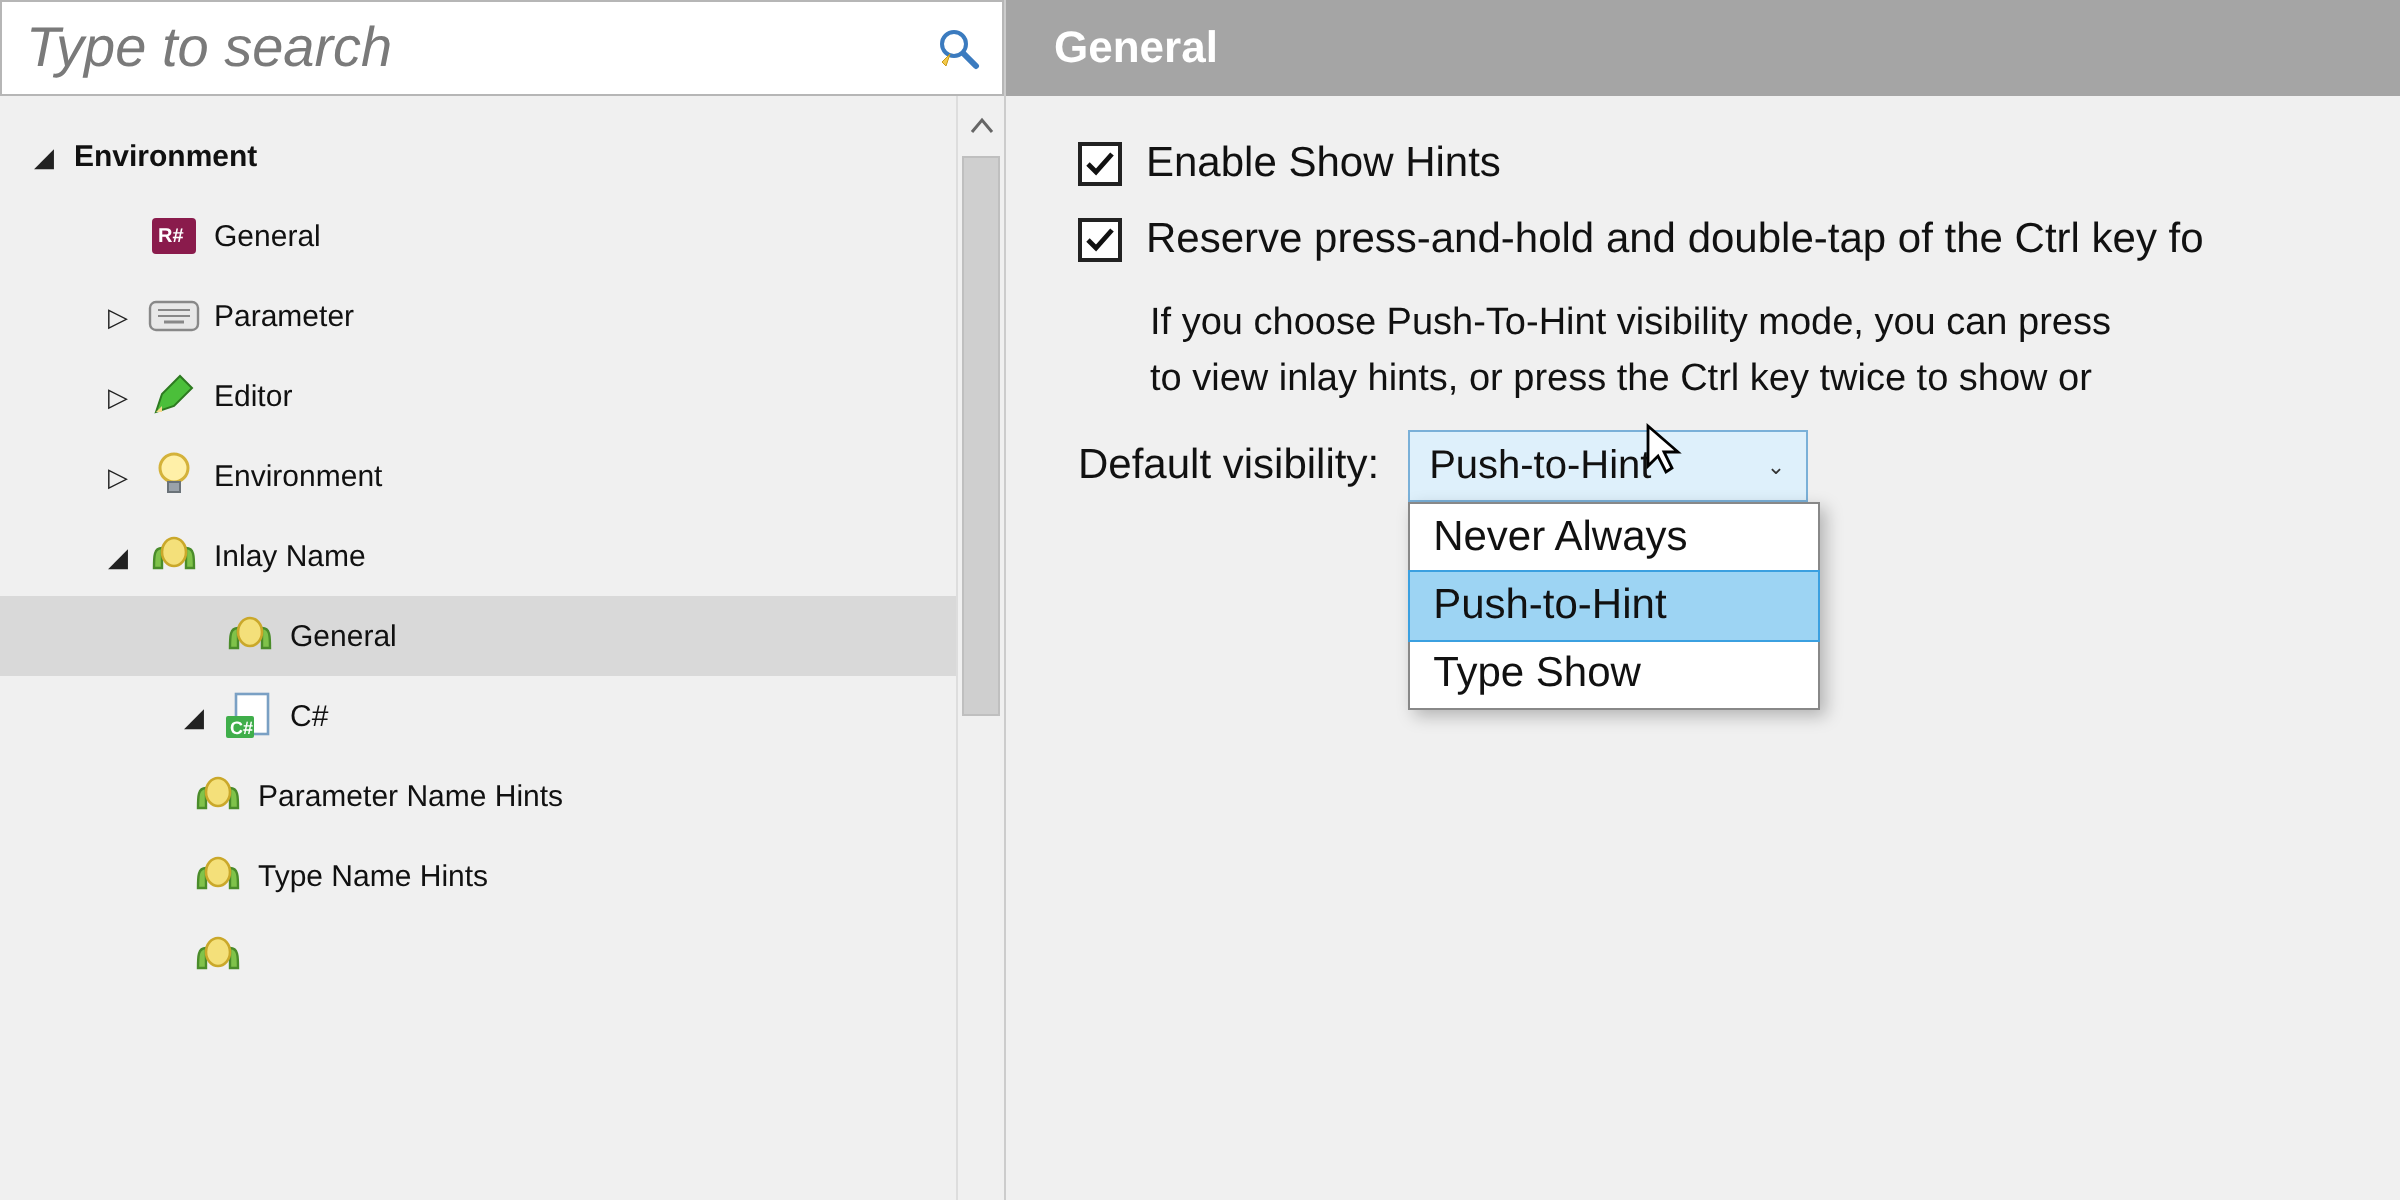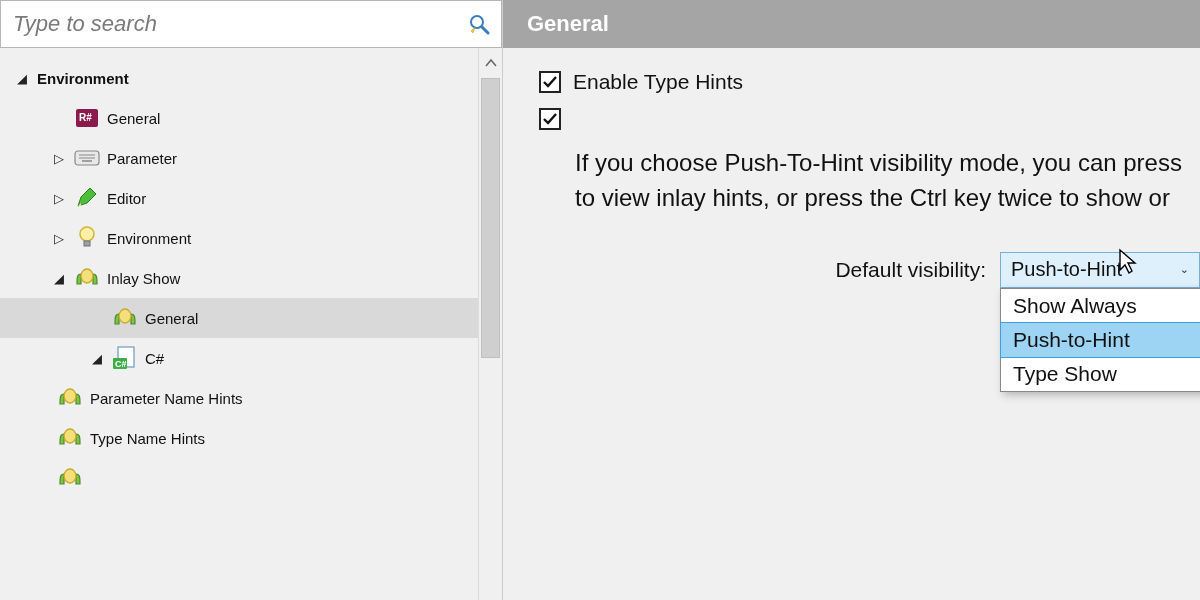--- a/index.html
+++ b/index.html
@@ -31,21 +31,21 @@
     border: 1px solid #b6b6b6;
     margin: 0;
     display: flex;
     align-items: center;
     padding: 0 10px;
   }
   .search-input {
     flex: 1;
     border: none;
     outline: none;
-    font-size: 22px;
+    font-size: 28px;
     font-style: italic;
     color: #404040;
     background: transparent;
   }
   .search-input::placeholder { color: #7a7a7a; font-style: italic; }
   .search-icon {
     width: 24px; height: 24px;
     display: flex; align-items: center; justify-content: center;
   }
   .tree-scroll {
@@ -86,21 +86,21 @@
     height: 40px;
     padding-left: 10px;
     white-space: nowrap;
   }
   .tree-row.selected {
     background: #d9d9d9;
   }
   .indent-0 { padding-left: 15px; }
   .indent-1 { padding-left: 52px; }
   .indent-2 { padding-left: 90px; }
-  .indent-3 { padding-left: 57px; }
+  .indent-3 { padding-left: 96px; }
   .expander {
     width: 14px;
     display: inline-flex;
     justify-content: center;
     font-size: 13px;
     color: #222;
     margin-right: 8px;
   }
   .expander.closed { transform: none; }
   .row-icon {
@@ -143,30 +143,29 @@
     width: 22px; height: 22px;
     border: 2px solid #222;
     margin-right: 12px;
     display: flex;
     align-items: center; justify-content: center;
     background: #fff;
   }
   .help-text {
     margin-left: 36px;
     margin-top: 16px;
-    font-size: 24px;
+    font-size: 19px;
     line-height: 1.45;
   }
   .form-row {
     display: flex;
     align-items: center;
-    margin-top: 36px;
+    margin-top: 12px;
     font-size: 21px;
     gap: 14px;
-    justify-content: flex-end;
   }
   .dropdown {
     position: relative;
     width: 200px;
   }
   .dropdown-closed {
     height: 36px;
     border: 1px solid #7ab0d8;
     background: #def0fb;
     display: flex;
@@ -280,21 +279,21 @@
 
         <div class="tree-row indent-1">
           <span class="expander">◢</span>
           <span class="row-icon">
             <svg width="26" height="24" viewBox="0 0 26 24">
               <path d="M3 18 C3 12 3 8 7 8 L7 18 Z" fill="#7fc24a" stroke="#4a8c2a" stroke-width="1.2"></path>
               <path d="M23 18 C23 12 23 8 19 8 L19 18 Z" fill="#7fc24a" stroke="#4a8c2a" stroke-width="1.2"></path>
               <ellipse cx="13" cy="10" rx="6" ry="7" fill="#f4e07a" stroke="#caa82a" stroke-width="1.3"></ellipse>
             </svg>
           </span>
-          <span class="row-label">Inlay Show</span>
+          <span class="row-label">Inlay Name</span>
         </div>
 
         <div class="tree-row indent-2 selected">
           <span class="expander"></span>
           <span class="row-icon">
             <svg width="26" height="24" viewBox="0 0 26 24">
               <path d="M3 18 C3 12 3 8 7 8 L7 18 Z" fill="#7fc24a" stroke="#4a8c2a" stroke-width="1.2"></path>
               <path d="M23 18 C23 12 23 8 19 8 L19 18 Z" fill="#7fc24a" stroke="#4a8c2a" stroke-width="1.2"></path>
               <ellipse cx="13" cy="10" rx="6" ry="7" fill="#f4e07a" stroke="#caa82a" stroke-width="1.3"></ellipse>
             </svg>
@@ -368,50 +367,51 @@
     </div>
 
     <div class="body">
 
       <div class="chk-row">
         <span class="chk">
           <svg width="16" height="16" viewBox="0 0 16 16">
               <path d="M2 8 L6 12 L14 3" fill="none" stroke="#111" stroke-width="2.4"></path>
             </svg>
         </span>
-        <span>Enable Type Hints</span>
+        <span>Enable Show Hints</span>
       </div>
 
       <div class="chk-row">
         <span class="chk">
           <svg width="16" height="16" viewBox="0 0 16 16">
               <path d="M2 8 L6 12 L14 3" fill="none" stroke="#111" stroke-width="2.4"></path>
             </svg>
         </span>
+        <span>Reserve press-and-hold and double-tap of the Ctrl key fo</span>
       </div>
 
       <div class="help-text">
         <div>If you choose Push-To-Hint visibility mode, you can press</div>
         <div>to view inlay hints, or press the Ctrl key twice to show or </div>
       </div>
 
       <div class="form-row">
         <span>Default visibility:</span>
         <div class="dropdown">
           <div class="dropdown-closed">
             <span>Push-to-Hint</span>
             <span class="dropdown-chevron">⌄</span>
           </div>
           <div class="cursor">
             <svg width="22" height="28" viewBox="0 0 22 28">
               <path d="M2 2 L2 22 L7 17 L11 25 L14 23 L10 15 L17 15 Z" fill="#fff" stroke="#000" stroke-width="1.4"></path>
             </svg>
           </div>
           <div class="dropdown-list">
-            <div class="dd-item">Show Always</div>
+            <div class="dd-item">Never Always</div>
             <div class="dd-item highlight">Push-to-Hint</div>
             <div class="dd-item">Type Show</div>
           </div>
         </div>
       </div>
 
 
     </div>
   </div>
 </div>

